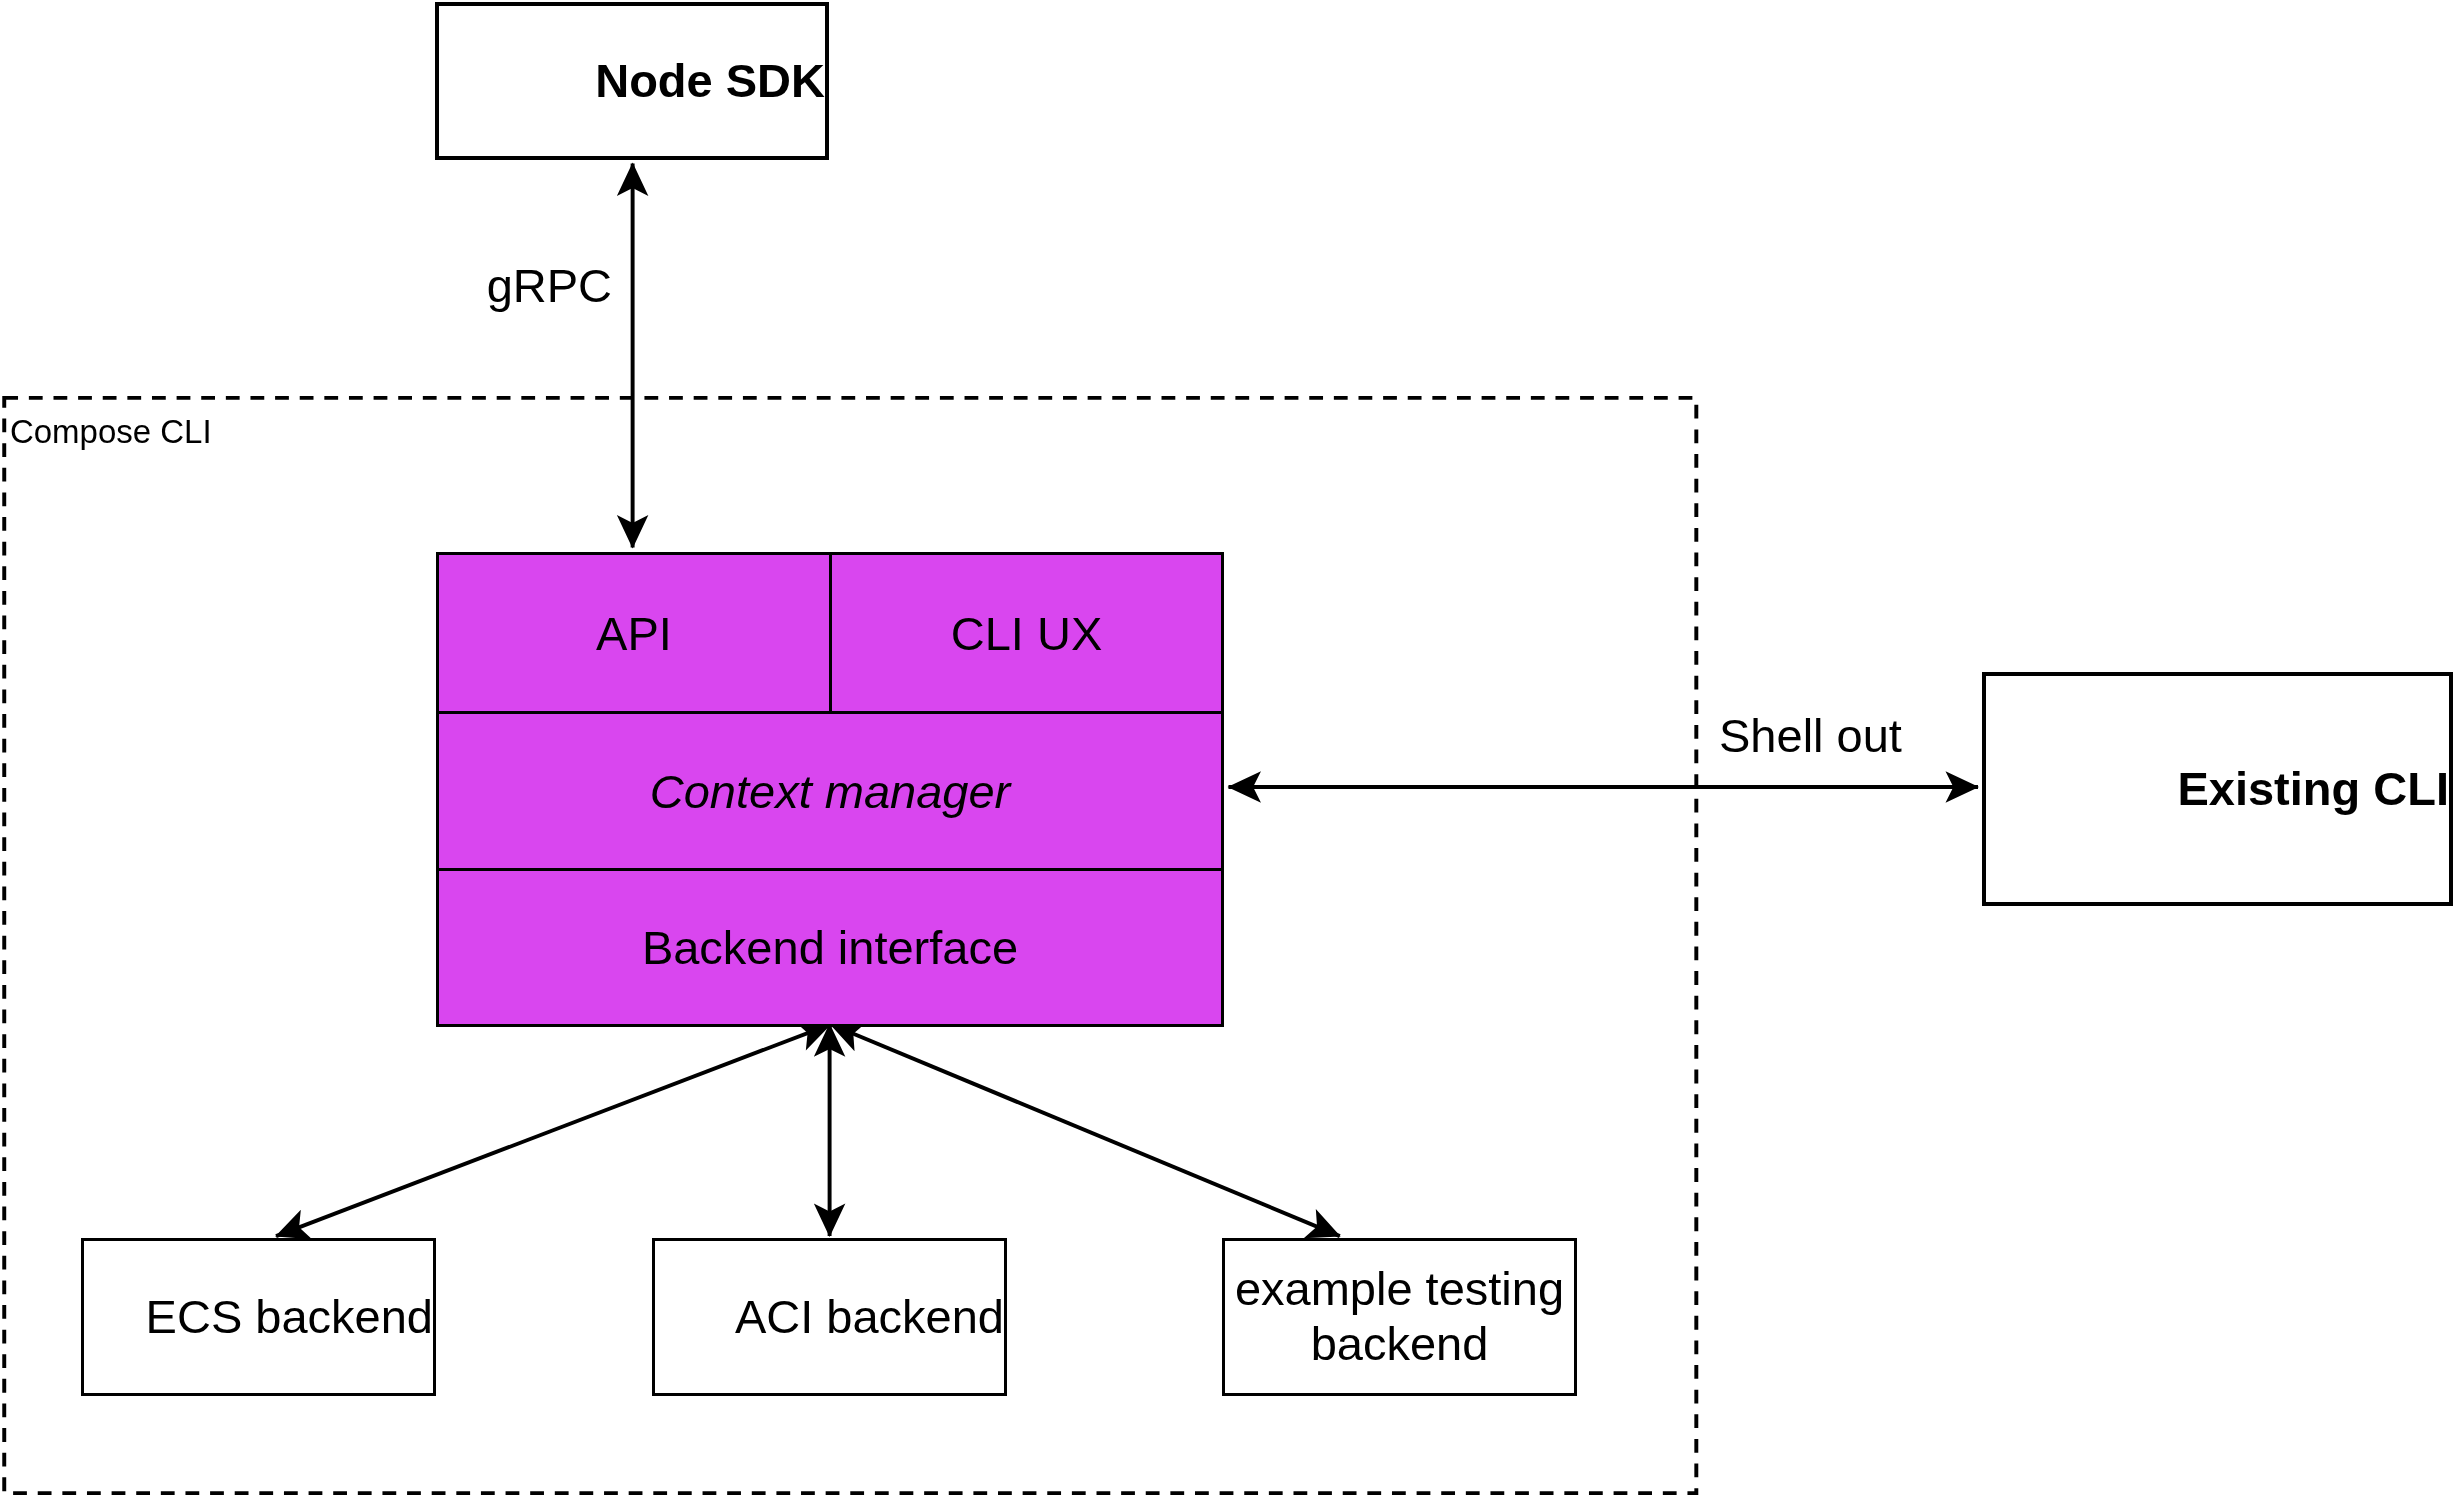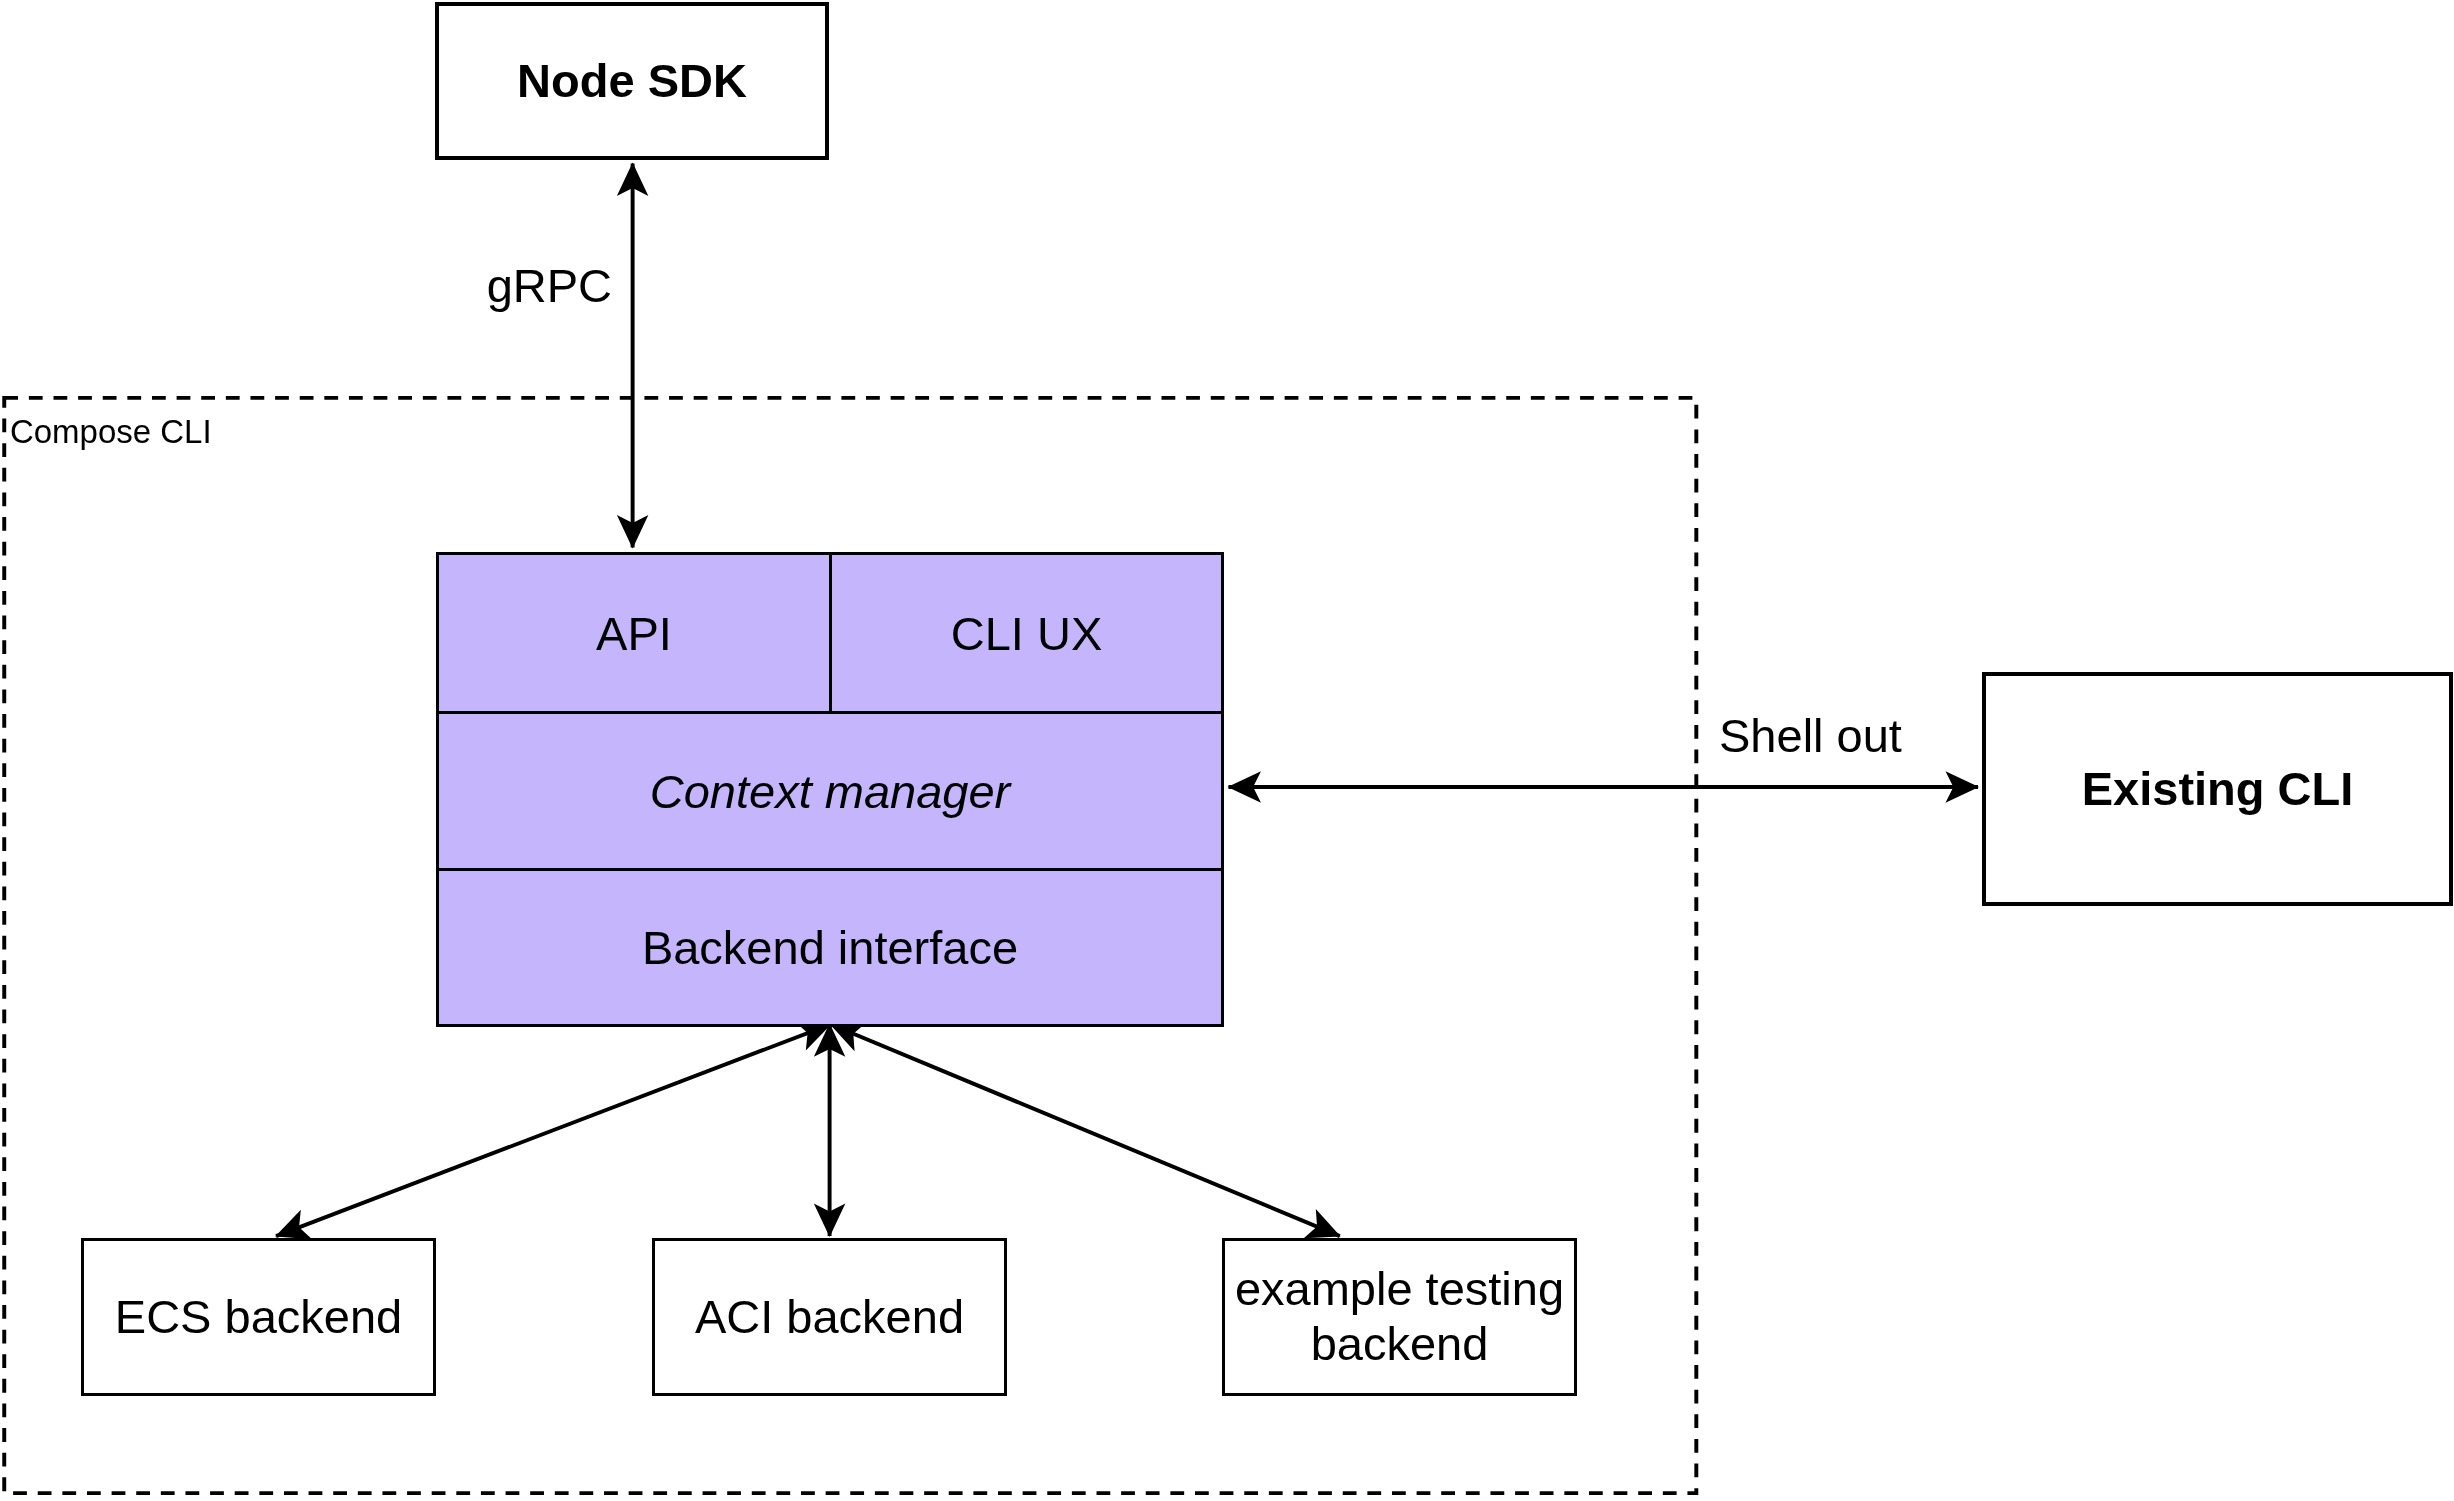--- a/index.html
+++ b/index.html
@@ -23,21 +23,21 @@
     width: 2455px;
     height: 1501px;
   }
   .node {
     position: absolute;
     background: #ffffff;
     border: 3.9px solid #000000;
     box-sizing: border-box;
     display: flex;
     align-items: center;
-    justify-content: center;
+    justify-content: flex-end;
     text-align: center;
     font-size: 47px;
     line-height: 1.16;
   }
   .node.thick { border-width: 4.9px; }
   .bold { font-weight: 700; }
 
   
   #node-sdk { left: 435px; top: 2px; width: 394px; height: 158px; }
 
@@ -49,21 +49,21 @@
     font-size: 33px;
     font-weight: 400;
     line-height: 59px;
     white-space: nowrap;
   }
 
   
   #core-stack {
     position: absolute;
     left: 436px; top: 552px; width: 788px; height: 475px;
-    background: #c4b5fd;
+    background: #d946ef;
     border: 3.9px solid #000000;
     box-sizing: border-box;
     display: flex;
     flex-direction: column;
     font-size: 47px;
   }
   #core-stack .row-top {
     height: 156px;
     border-bottom: 3.9px solid #000000;
     display: flex;

